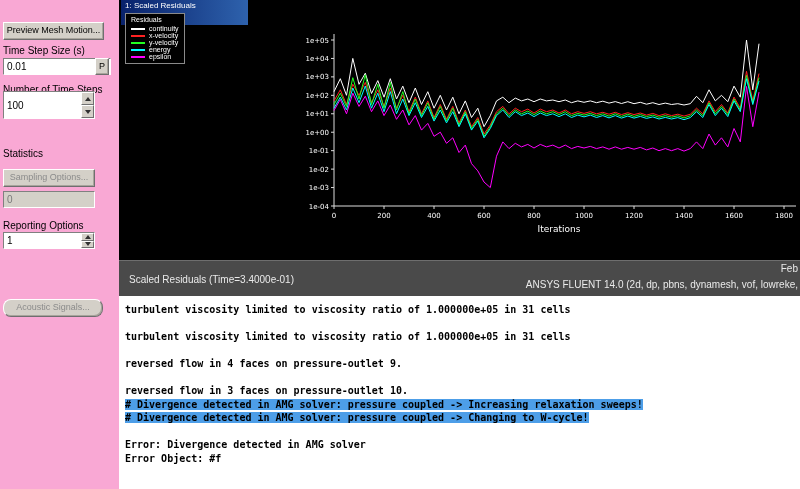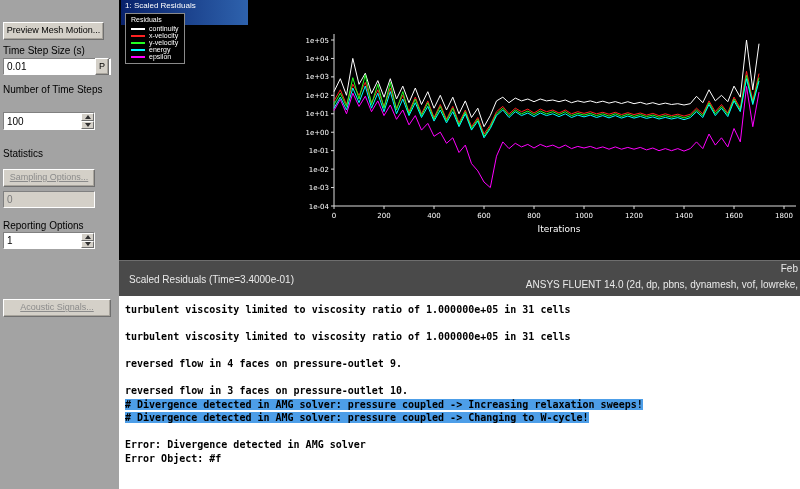--- a/index.html
+++ b/index.html
@@ -1,22 +1,22 @@
 <!DOCTYPE html>
 <html><head>
 <meta charset="utf-8">
 <style>
   html,body{margin:0;padding:0;background:#d4d0c8;}
   .screen{position:relative;width:800px;height:489px;overflow:hidden;background:#d4d0c8;font-family:"Liberation Sans",sans-serif;}
 
   
-  .panel{position:absolute;left:0;top:0;width:119px;height:489px;background:#a3a3a3;}
+  .panel{position:absolute;left:0;top:0;width:119px;height:489px;background:#f9a8d4;}
   .lbl{position:absolute;font-size:10px;color:#000;white-space:nowrap;}
   .btn{position:absolute;box-sizing:border-box;background:#d4d0c8;border:1px solid;border-color:#ffffff #6f6f6f #6f6f6f #ffffff;box-shadow:inset -1px -1px 0 #a8a49c;font-size:9px;font-family:"Liberation Sans",sans-serif;text-align:center;line-height:15px;color:#000;cursor:default;}
-  .btn.disabled{color:#8b8b8b;text-decoration:underline;}
+  .btn.disabled{color:#8b8b8b;}
   .fieldwrap{position:absolute;box-sizing:border-box;background:#fff;border:1px solid;border-color:#808080 #ffffff #ffffff #808080;display:flex;}
   .fieldwrap input{flex:1;min-width:0;border:none;outline:none;background:transparent;font-family:"Liberation Sans",sans-serif;font-size:10px;padding:1px 3px;color:#000;}
   .fieldwrap.disabled{background:#d4d0c8;}
   .fieldwrap.disabled input{color:#7a7a7a;}
   .spincol{width:13px;display:flex;flex-direction:column;}
   .spin-btn{flex:1;background:#d4d0c8;border:1px solid;border-color:#ffffff #6f6f6f #6f6f6f #ffffff;display:flex;align-items:center;justify-content:center;}
   .spin-up::after{content:"";width:0;height:0;border-left:3px solid transparent;border-right:3px solid transparent;border-bottom:4px solid #303030;}
   .spin-down::after{content:"";width:0;height:0;border-left:3px solid transparent;border-right:3px solid transparent;border-top:4px solid #303030;}
 
   
@@ -46,21 +46,21 @@
   <div class="panel">
     <div class="btn" style="left:3px;top:22px;width:101px;height:18px;">Preview Mesh Motion...</div>
 
     <div class="lbl" style="left:3px;top:45px;">Time Step Size (s)</div>
     <div class="fieldwrap" style="left:3px;top:58px;width:108px;height:17px;">
       <input type="text" value="0.01" style="">
     </div>
     <div class="btn" style="left:95px;top:58px;width:14px;height:17px;line-height:15px;">P</div>
 
     <div class="lbl" style="left:3px;top:84px;">Number of Time Steps</div>
-    <div class="fieldwrap" style="left:3px;top:112px;width:92px;height:18px;">
+    <div class="fieldwrap" style="left:3px;top:91px;width:92px;height:28px;">
       <input type="text" value="100" style="">
       <span class="spincol">
         <span class="spin-btn spin-up"></span>
         <span class="spin-btn spin-down"></span>
       </span>
     </div>
 
     <div class="lbl" style="left:3px;top:148px;">Statistics</div>
 
     <div class="btn disabled" style="left:3px;top:169px;width:92px;height:18px;">Sampling Options...</div>
@@ -71,21 +71,21 @@
 
     <div class="lbl" style="left:3px;top:220px;">Reporting Options</div>
     <div class="fieldwrap" style="left:3px;top:232px;width:92px;height:17px;">
       <input type="text" value="1" style="">
       <span class="spincol">
         <span class="spin-btn spin-up"></span>
         <span class="spin-btn spin-down"></span>
       </span>
     </div>
 
-    <div class="btn disabled" style="left:3px;top:299px;width:108px;height:18px;">Acoustic Signals...</div>
+    <div class="btn disabled" style="left:3px;top:299px;width:100px;height:18px;border-radius:8px;">Acoustic Signals...</div>
   </div>
 
   <div class="gfx">
     <svg class="chartsvg" width="681" height="260">
         <line x1="215" y1="34" x2="215" y2="206" stroke="#dddddd" stroke-width="1"></line>
         <line x1="215" y1="206" x2="677" y2="206" stroke="#dddddd" stroke-width="1"></line>
         <line x1="212" y1="40" x2="215" y2="40" stroke="#dddddd"></line>
         <text x="210" y="42.5" fill="#ffffff" font-size="7px" font-family="DejaVu Sans, sans-serif" text-anchor="end">1e+05</text>
         <line x1="212" y1="58.44444444444444" x2="215" y2="58.44444444444444" stroke="#dddddd"></line>
         <text x="210" y="60.94444444444444" fill="#ffffff" font-size="7px" font-family="DejaVu Sans, sans-serif" text-anchor="end">1e+04</text>

